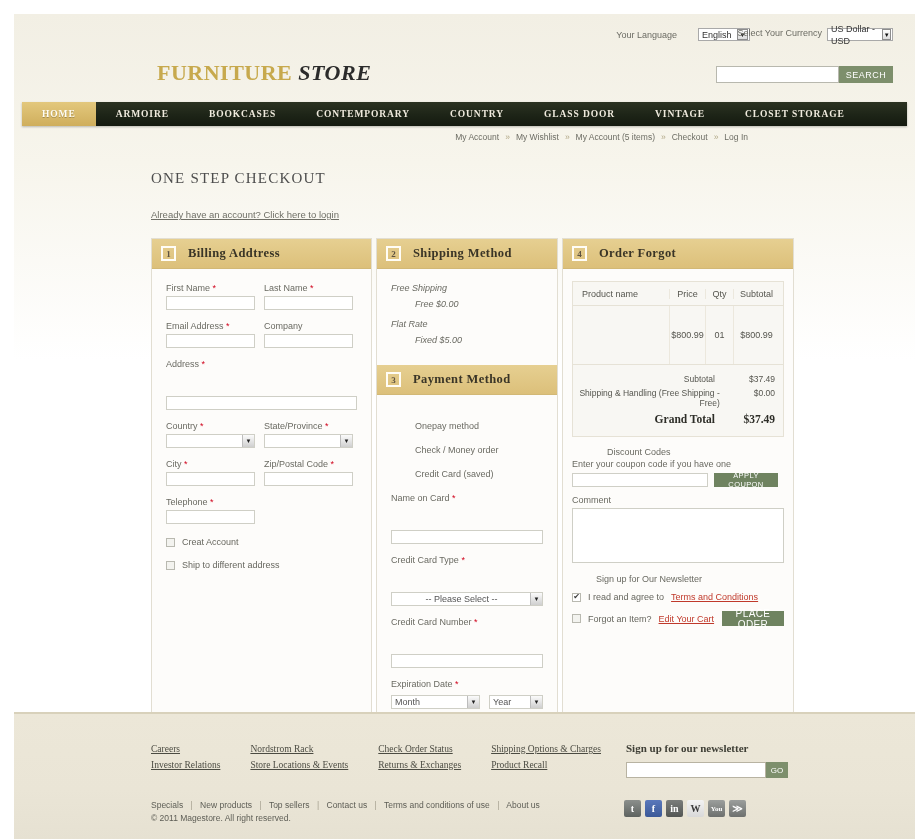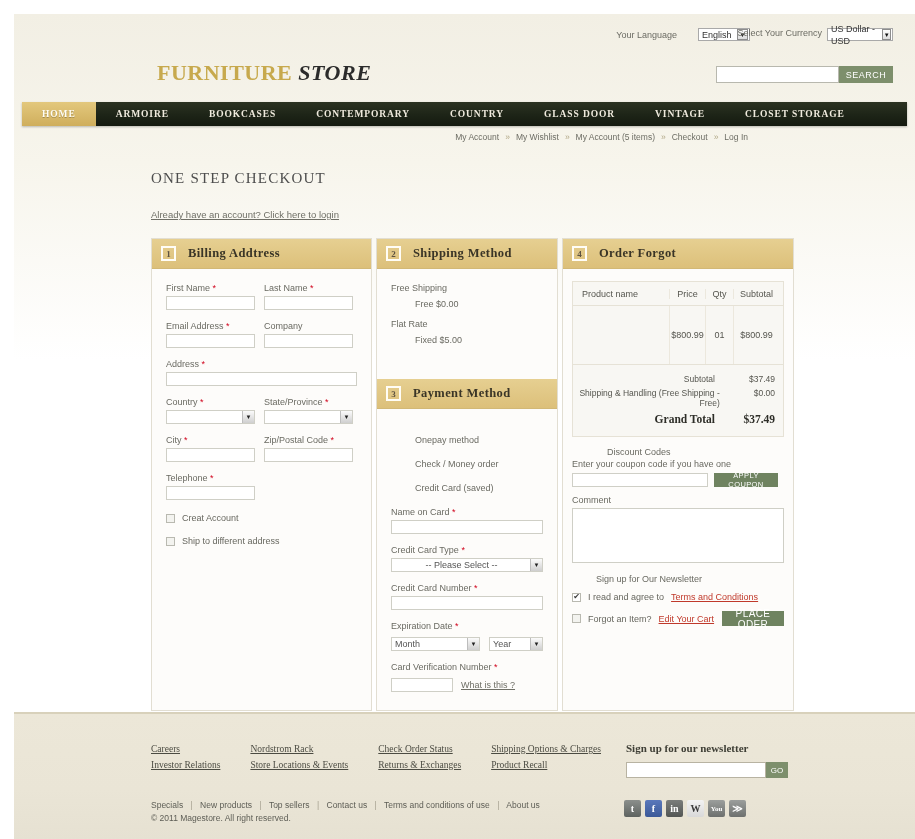--- a/index.html
+++ b/index.html
@@ -130,21 +130,21 @@
   .colhead-title {
     font-family:"Liberation Serif", serif; font-weight:bold;
     font-size:12.5px; color:#3a3527; letter-spacing:.4px;
   }
 
   .colbody { padding:14px 14px 18px 14px; }
 
   .fld-row { display:flex; gap:9px; margin-bottom:11px; }
   .fld { display:flex; flex-direction:column; }
   .fld.half { width:89px; }
-  .fld.full { width:100%; }
+  .fld.full { width:100%;gap:24px; }
   .lbl { font-size:9px; color:#6a6a62; margin-bottom:3px; white-space:nowrap; }
   .req { color:#d0021b; font-size:9px; }
   .txt {
     height:14px; border:1px solid #cfcfc6; background:#fff;
     font-size:9px; padding:0 3px; outline:none; width:100%;
     font-family:"Liberation Sans", sans-serif; color:#333;
   }
   .sel {
     height:14px; border:1px solid #cfcfc6; background:#fff;
     font-size:9px; display:flex; align-items:center; width:100%;
@@ -446,21 +446,21 @@
             <span class="check-lbl">Ship to different address</span>
           </div>
         </div>
       </div>
 
       <div class="col col-shipping">
         <div class="colhead">
           <div class="step-num">2</div>
           <div class="colhead-title">Shipping Method</div>
         </div>
-        <div class="colbody" style="padding-bottom:24px;">
+        <div class="colbody" style="padding-bottom:10px;font-style:italic;">
           <div class="ship-grp">
             <div class="ship-name">Free Shipping</div>
             <div class="ship-opt">Free $0.00</div>
           </div>
           <div class="ship-grp">
             <div class="ship-name">Flat Rate</div>
             <div class="ship-opt">Fixed $5.00</div>
           </div>
         </div>
 

